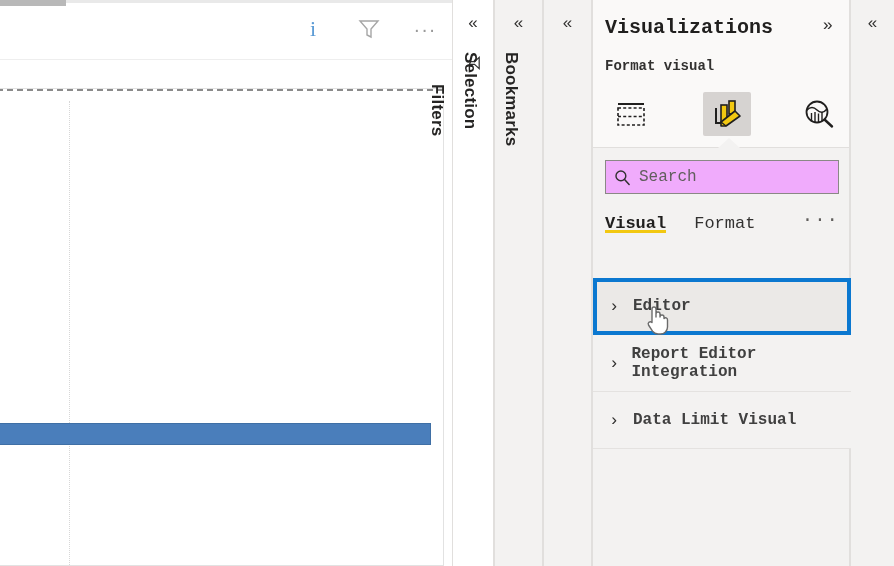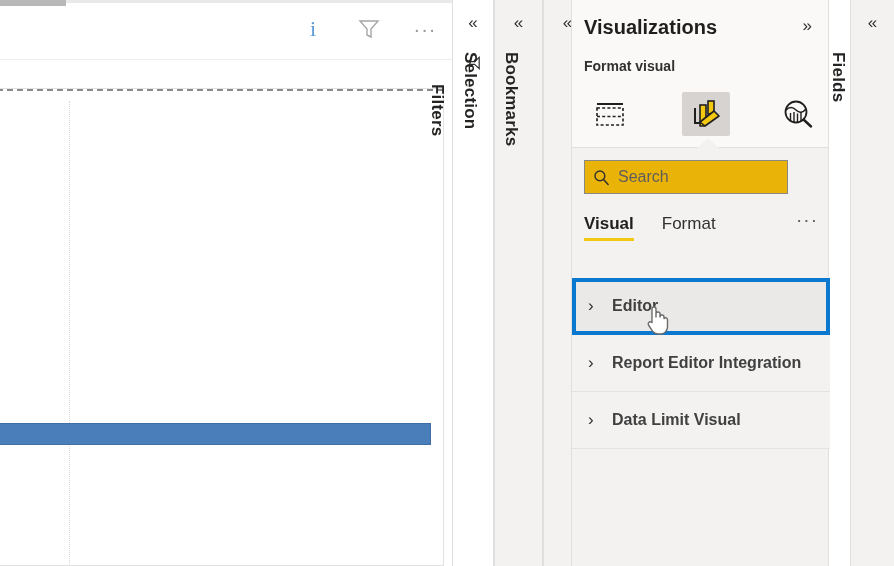--- a/index.html
+++ b/index.html
@@ -92,24 +92,25 @@
   }
   .vpane-label.with-icon { top: 84px; }
 
   #pane-filters   { left: 452px; width: 42px; background:#ffffff; }
   #pane-selection { left: 494px; width: 49px; }
   #pane-bookmarks { left: 543px; width: 49px; }
   #pane-fields    { left: 850px; width: 44px; border-right: none; }
 
   
   .viz-pane {
-    position: absolute; left: 571px; top: 0; width: 258px; height: 566px;
+    position: absolute; left: 592px; top: 0; width: 258px; height: 566px;
     background: #f3f2f1;
     border-left: 1px solid #e1dfdd;
     border-right: 1px solid #e1dfdd;
+    font-family: Liberation Mono, monospace;
   }
   .viz-head {
     position: absolute; left: 0; top: 0; width: 100%; height: 148px;
     background: #faf9f8;
     border-bottom: 1px solid #e1dfdd;
   }
   .viz-title {
     position: absolute; left: 12px; top: 16px;
     font-size: 20px; font-weight: 700; color: #201f1e;
   }
@@ -145,36 +146,36 @@
     content: ""; position: absolute; left: -11px; top: 0;
     width: 0; height: 0;
     border-left: 11px solid transparent;
     border-right: 11px solid transparent;
     border-bottom: 10px solid transparent;
   }
 
   
   .search-wrap {
     position: absolute; left: 12px; top: 160px;
-    width: 204px; height: 34px;
-    background: #eab308; border: 1px solid #8a8886;
+    width: 234px; height: 34px;
+    background: #f0abfc; border: 1px solid #8a8886;
     display: flex; align-items: center; padding: 0 8px;
   }
   .search-ph {
     font-size: 16px; color: #605e5c; margin-left: 8px;
   }
 
   
   .sub-tabs {
     position: absolute; left: 12px; top: 214px; width: 234px; height: 42px;
     display: flex; align-items: flex-start;
   }
   .sub-tab {
     font-size: 17px; color: #323130; cursor: pointer;
-    padding-bottom: 7px; margin-right: 28px; position: relative;
+    margin-right: 28px; position: relative;
   }
   .sub-tab.active { font-weight: 700; color: #201f1e; }
   .sub-tab.active::after {
     content: ""; position: absolute; left: 0; right: 0; bottom: 0;
     height: 3px; background: #f2c811;
   }
   .sub-more {
     margin-left: auto; font-size: 19px; color: #605e5c;
     line-height: 12px; cursor: pointer; letter-spacing: 1px;
   }

